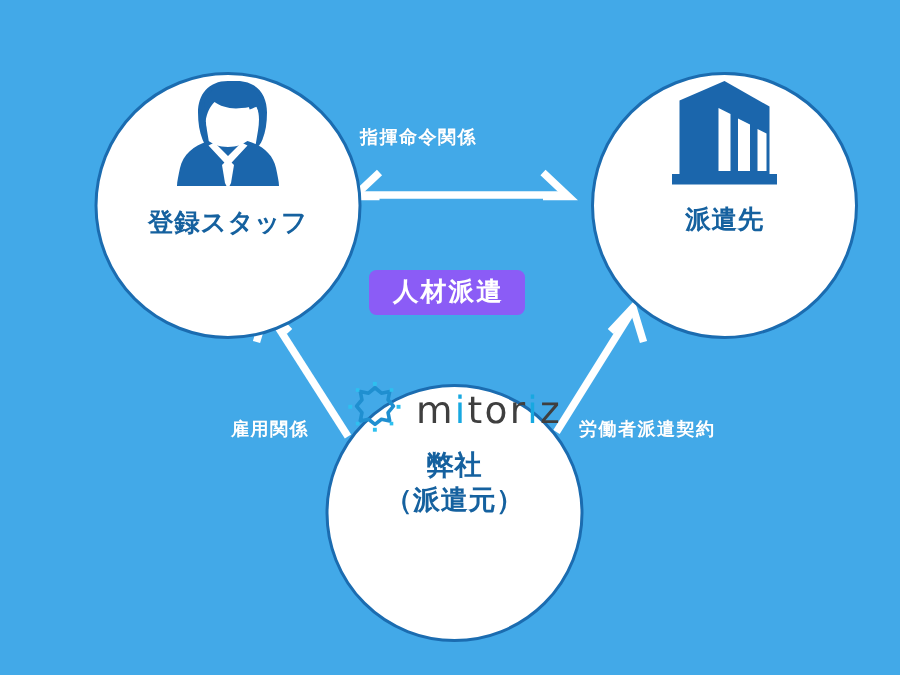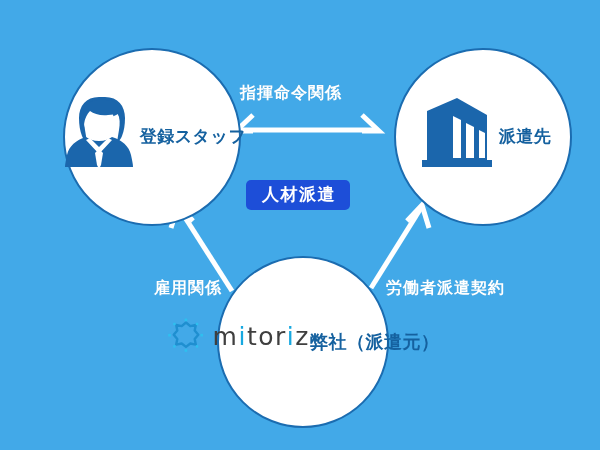--- a/index.html
+++ b/index.html
@@ -22,23 +22,23 @@
   }
 
   
   .node-circle {
     position: absolute;
     border-radius: 50%;
     background: #ffffff;
     border: 2px solid #1b6cb0;
     box-sizing: border-box;
     display: flex;
-    flex-direction: row;
+    flex-direction: column;
     align-items: center;
-    justify-content: center;
+    justify-content: flex-start;
   }
 
   #node-staff {
     left: 63px;
     top: 48px;
     width: 178px;
     height: 178px;
   }
 
   #node-client {
@@ -103,21 +103,21 @@
     width: 600px;
     height: 450px;
     pointer-events: none;
   }
 
   
   .edge-label {
     position: absolute;
     color: #ffffff;
     font-weight: bold;
-    font-size: 16px;
+    font-size: 12px;
     letter-spacing: 1px;
     white-space: nowrap;
     text-shadow: 0 0 1px rgba(0,0,0,0.08);
   }
 
   #label-command {
     left: 240px;
     top: 83px;
   }
 
@@ -129,21 +129,21 @@
   #label-dispatch-contract {
     left: 386px;
     top: 278px;
   }
 
   
   #badge-haken {
     position: absolute;
     left: 246px;
     top: 180px;
-    background: #1d4ed8;
+    background: #8b5cf6;
     color: #ffffff;
     font-weight: bold;
     font-size: 17px;
     letter-spacing: 1.5px;
     padding: 6px 14px 7px 16px;
     border-radius: 5px;
     white-space: nowrap;
     line-height: 1;
   }
 </style>

